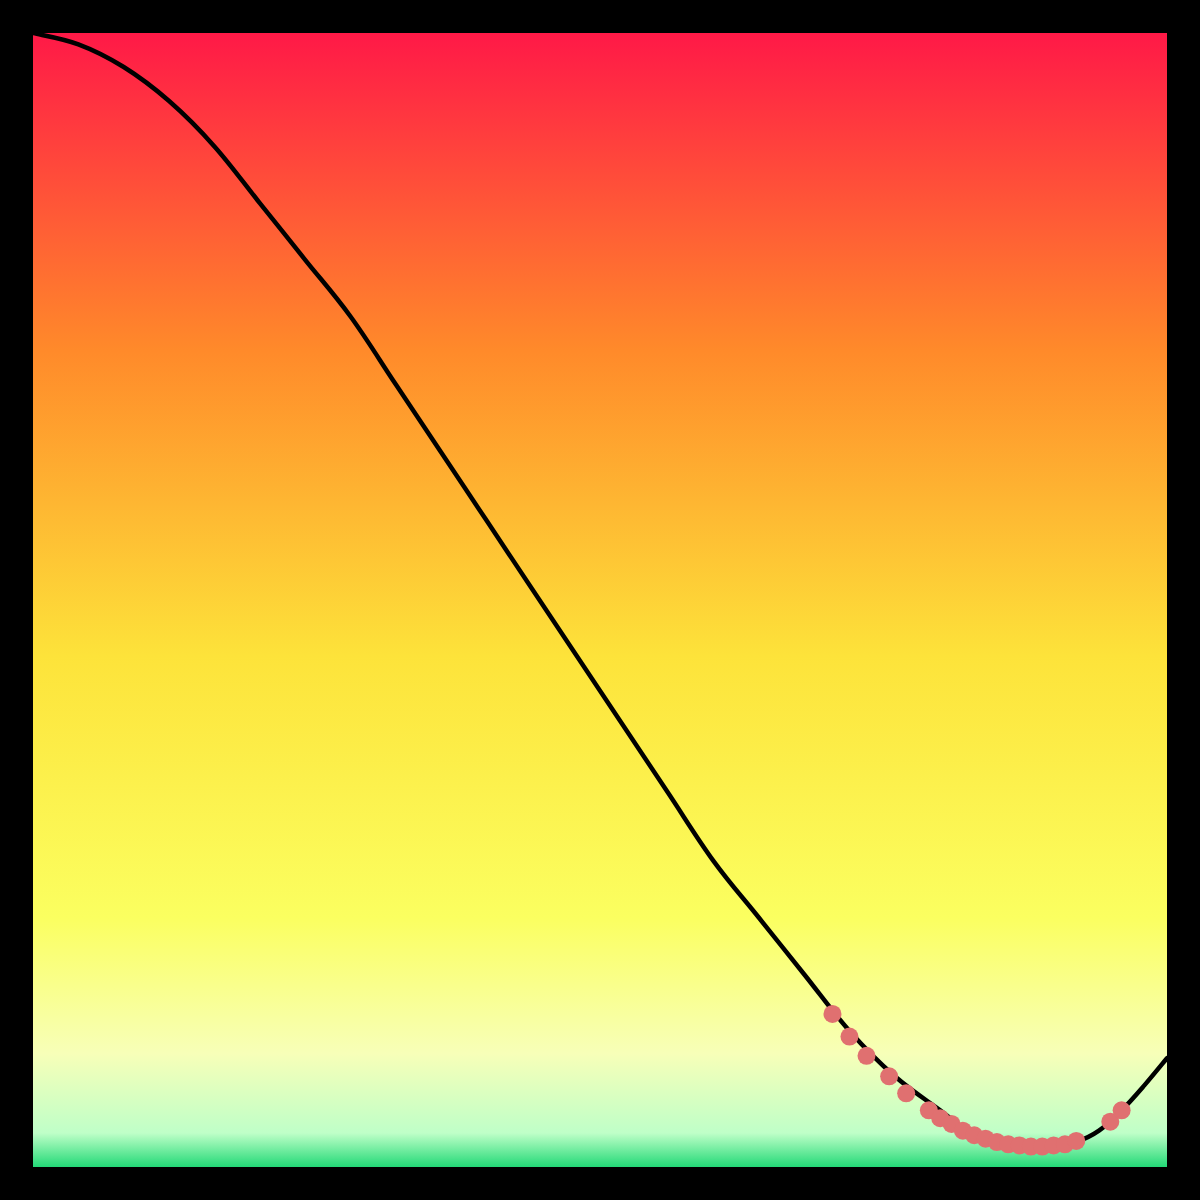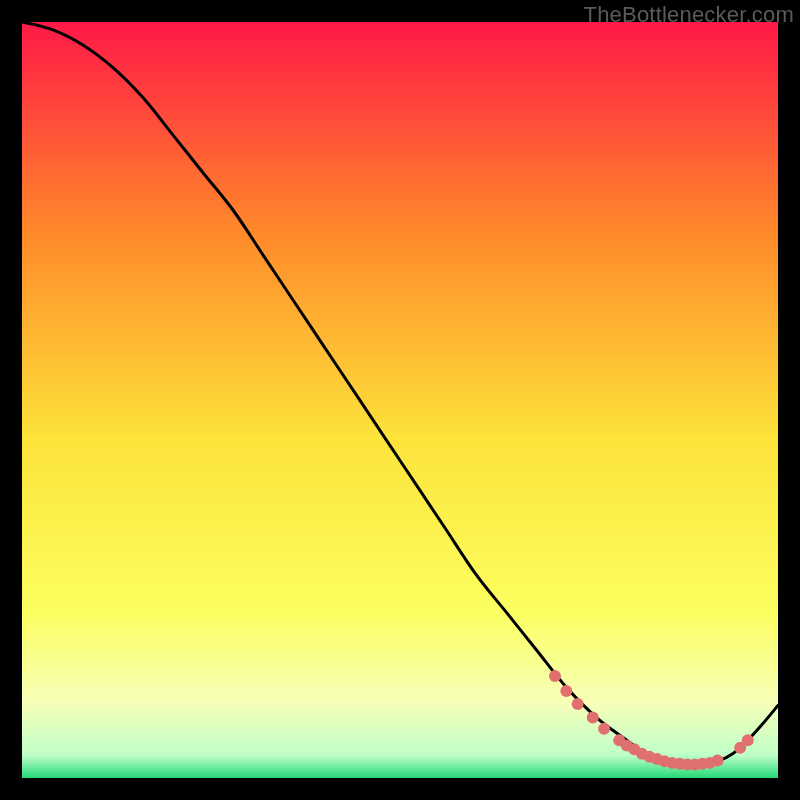--- a/index.html
+++ b/index.html
@@ -26,21 +26,20 @@
     top: 22px;
     width: 756px;
     height: 756px;
   }
   svg { display: block; }
 </style>
 </head>
 <body>
 
 <div class="stage">
-  <div class="watermark">TheBottlenecker.com</div>
 
   <div class="plot">
     <svg id="chart-svg" viewBox="0 0 756 756" width="756" height="756" preserveAspectRatio="none">
       <defs>
         <linearGradient id="bg-grad" x1="0" y1="0" x2="0" y2="1">
           <stop id="g0" offset="0%" stop-color="#ff1947"></stop>
           <stop id="g1" offset="28%" stop-color="#ff8a2a"></stop>
           <stop id="g2" offset="55%" stop-color="#fde33a"></stop>
           <stop id="g3" offset="78%" stop-color="#fbff60"></stop>
           <stop id="g4" offset="90%" stop-color="#f7ffb8"></stop>

